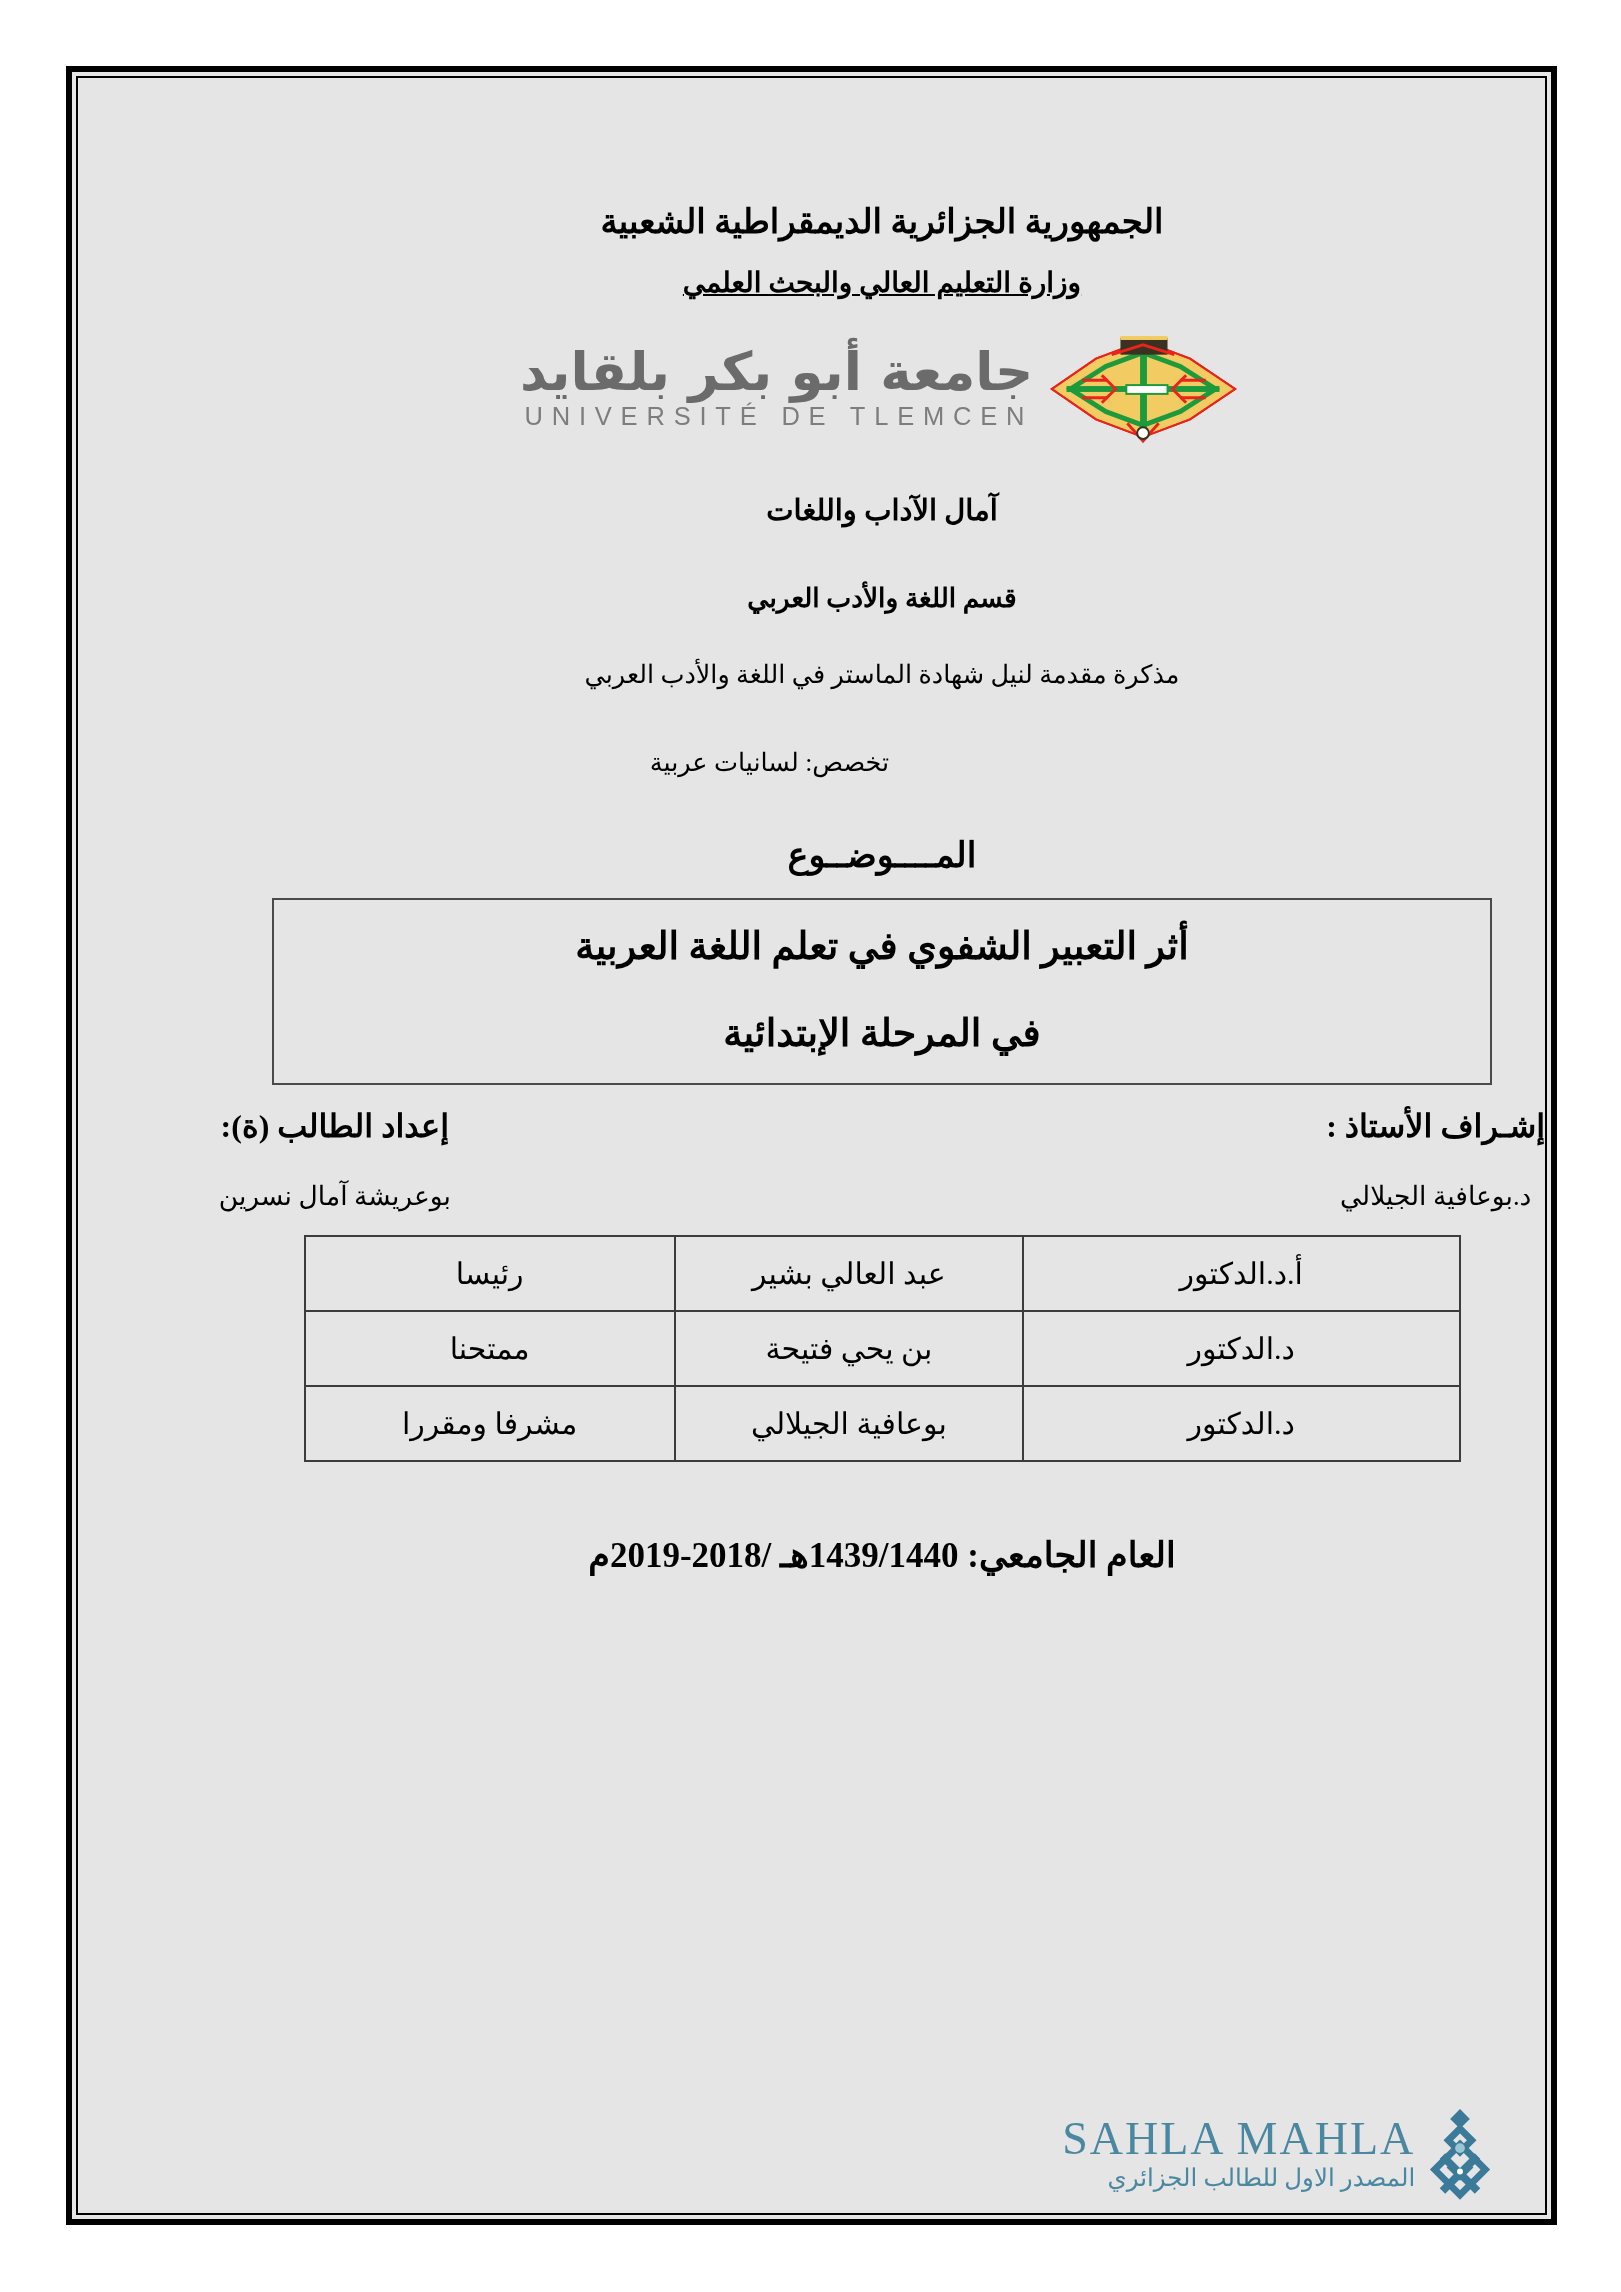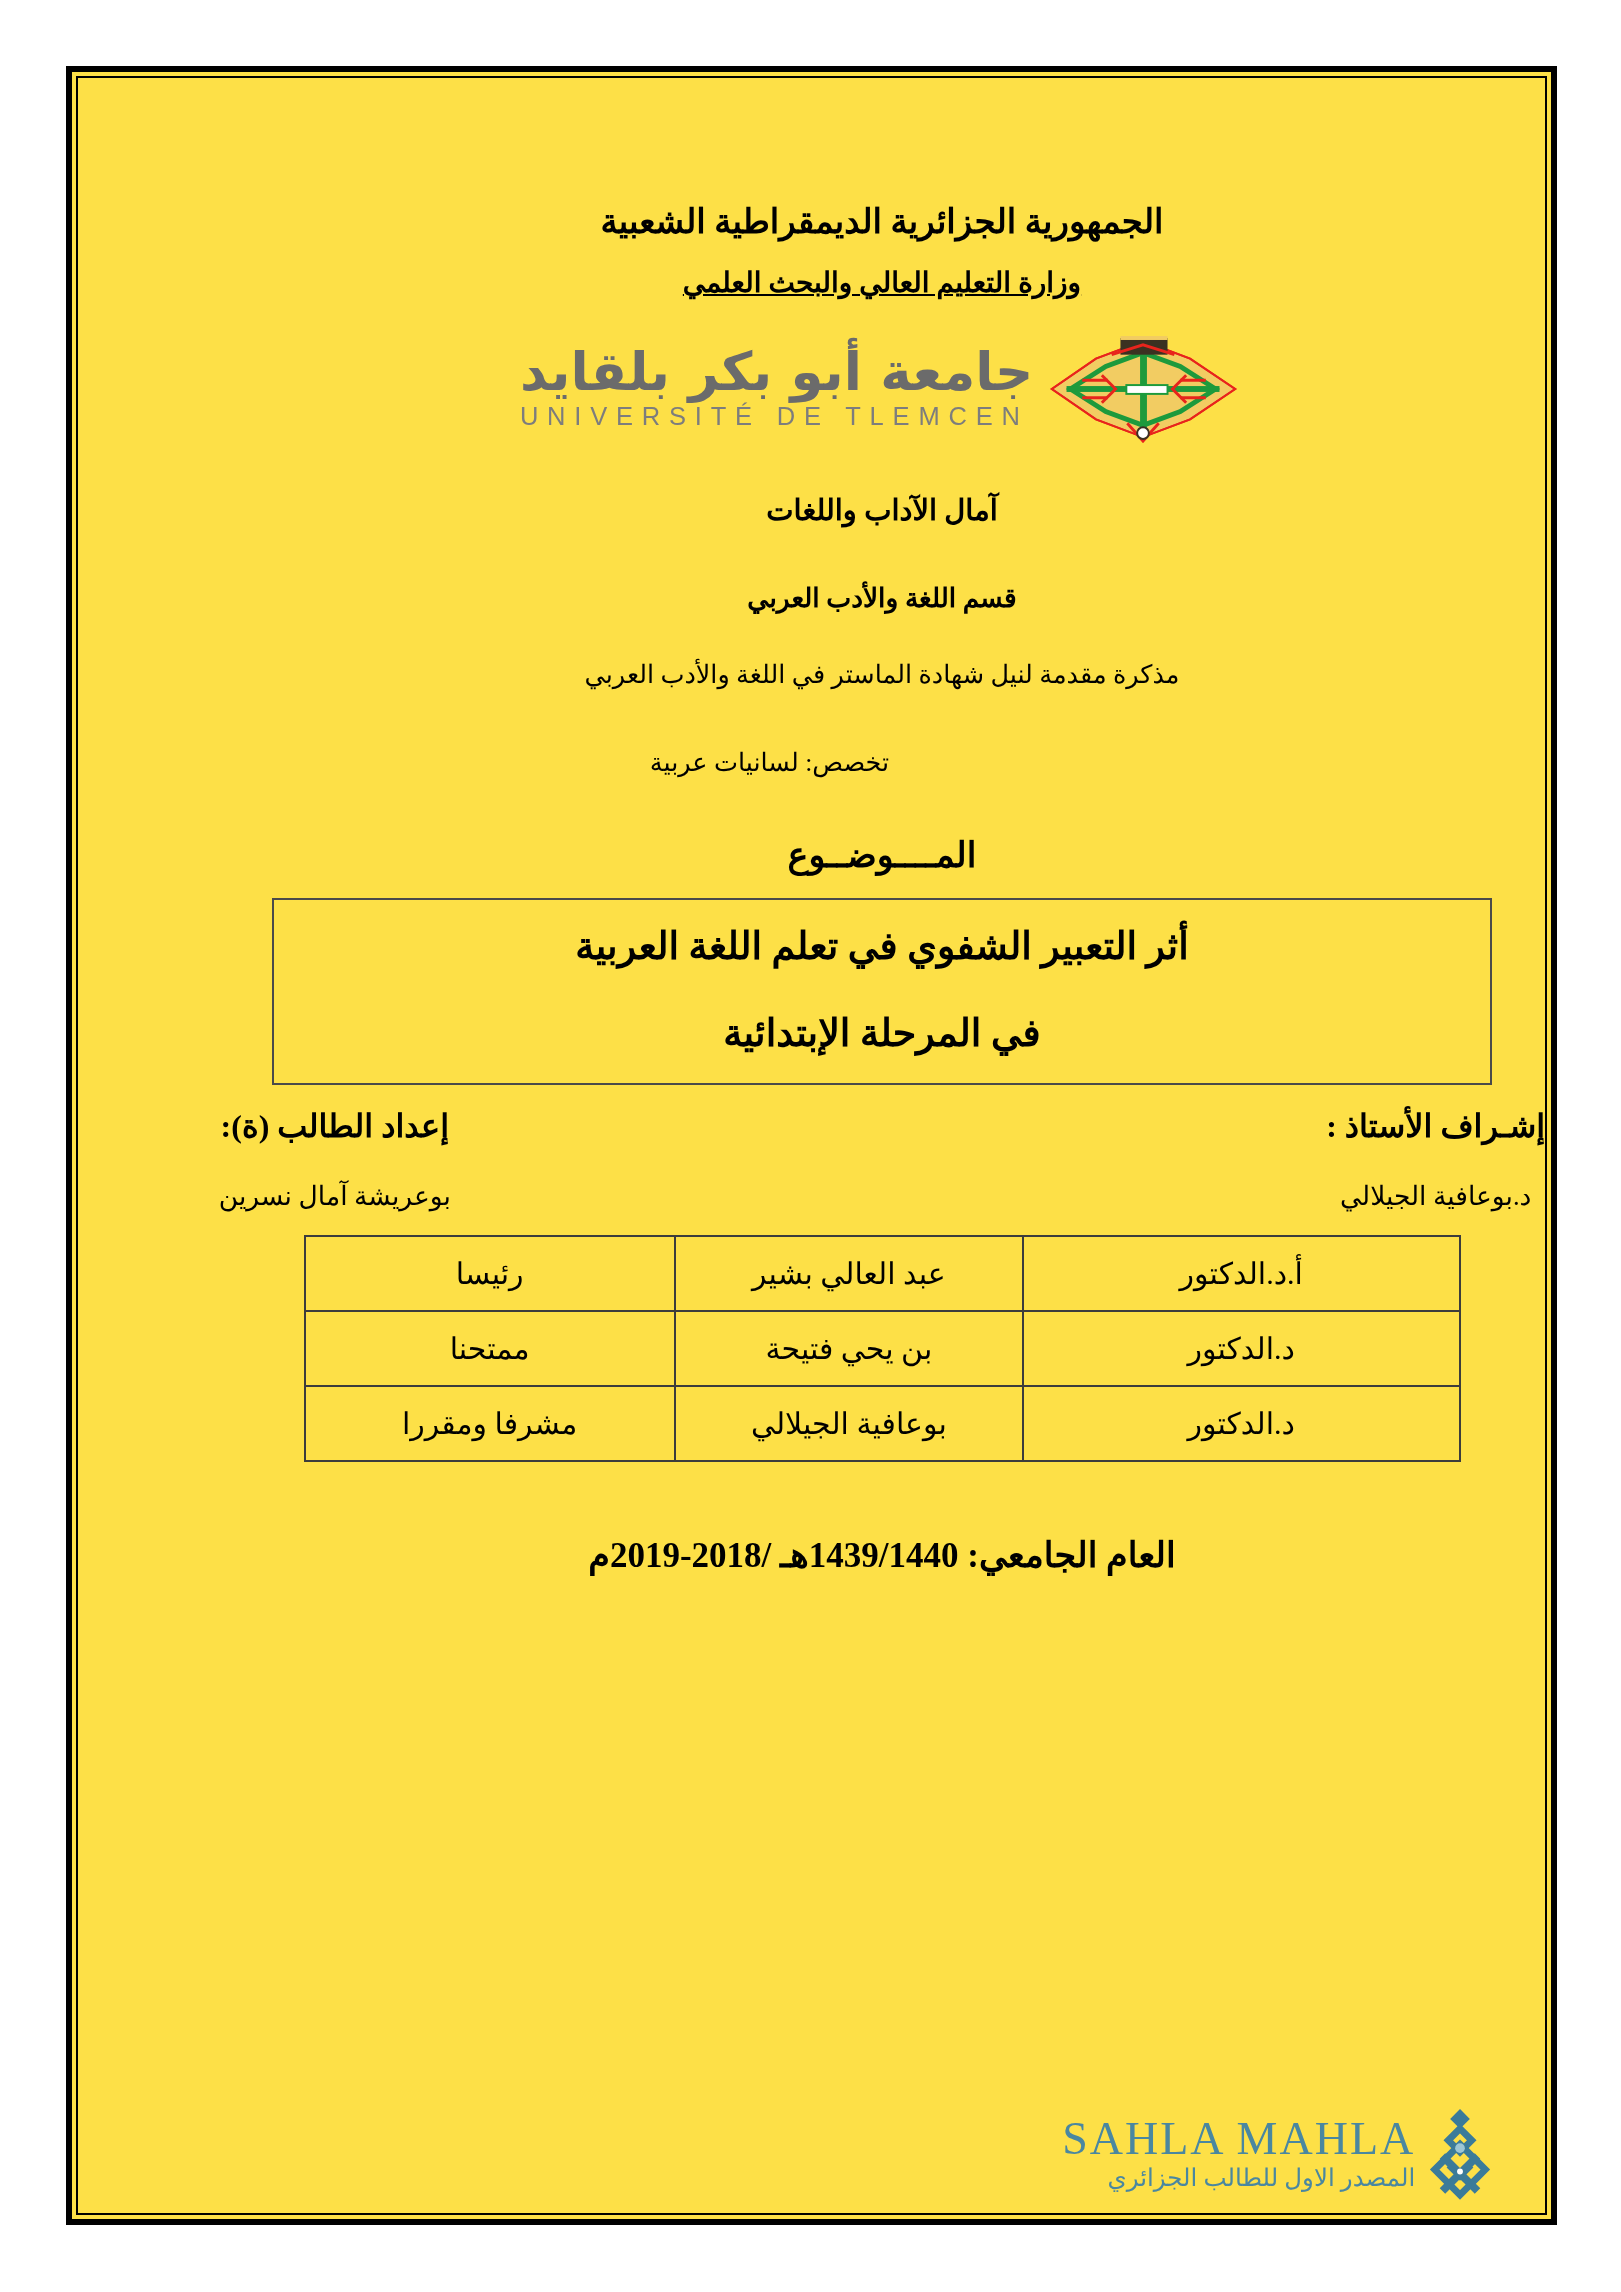--- a/index.html
+++ b/index.html
@@ -19,21 +19,21 @@
 
   
   .page-frame {
     position: absolute;
     left: 66px;
     top: 66px;
     width: 1491px;
     height: 2159px;
     border: 6.9px solid #000000;
     box-sizing: border-box;
-    background: #fde047;
+    background: #e5e5e5;
   }
   .page-frame-inner {
     position: absolute;
     left: 3.9px;
     top: 3.9px;
     right: 3.9px;
     bottom: 3.9px;
     border: 2px solid #000000;
     box-sizing: border-box;
   }
@@ -78,21 +78,21 @@
     direction: rtl;
   }
   .uni-emblem {
     width: 201px;
     height: 116px;
     flex: 0 0 auto;
     position: relative;
   }
   .uni-wordmark {
     flex: 0 0 auto;
-    text-align: left;
+    text-align: right;
     line-height: 1;
     color: #636363;
     padding-bottom: 3.9px;
   }
   .uni-wordmark .ar {
     font-family: "DejaVu Sans", sans-serif;
     font-size: 53px;
     font-weight: bold;
     letter-spacing: 3.9px;
     color: #6b6b6b;

